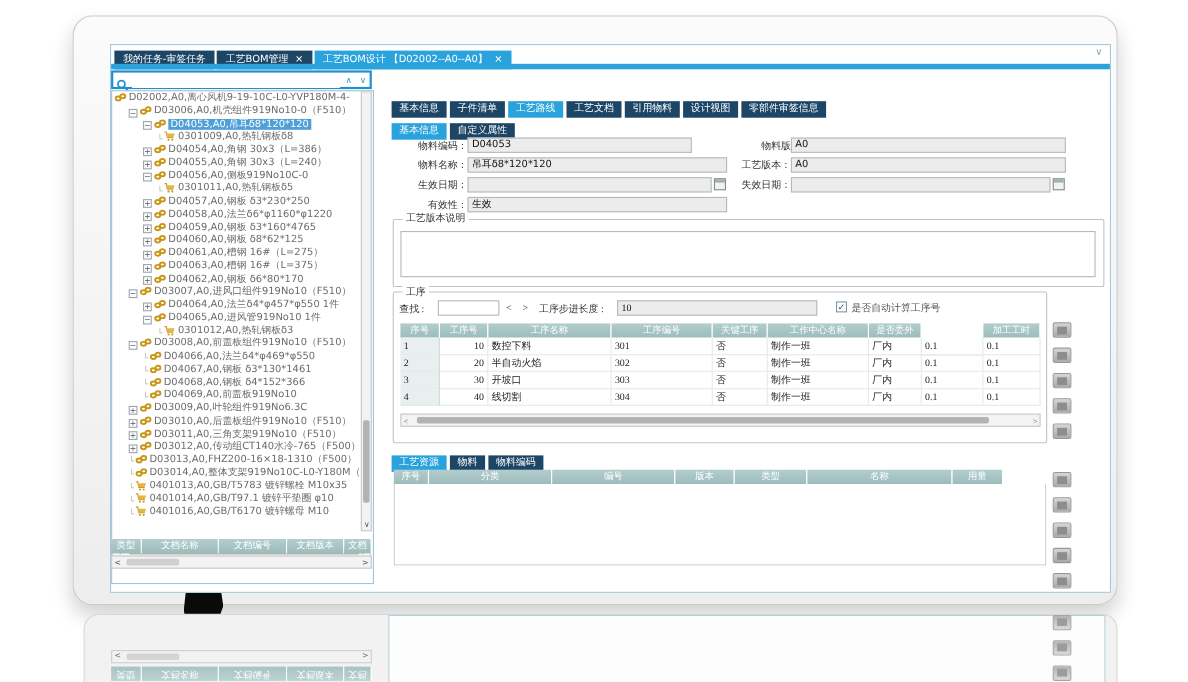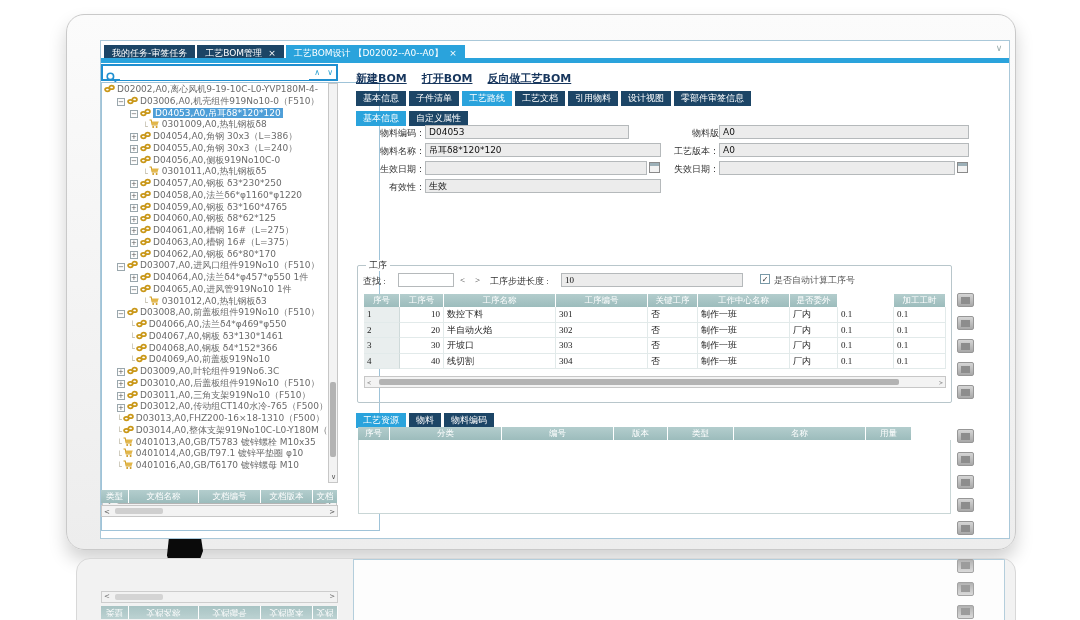--- a/index.html
+++ b/index.html
@@ -79,21 +79,21 @@
         <svg width="11" height="11" viewBox="0 0 11 11">
             <circle cx="4.4" cy="4.4" r="3.2" fill="none" stroke="#1f8fd0" stroke-width="1.6"></circle>
             <line x1="6.8" y1="6.8" x2="10" y2="10" stroke="#1f8fd0" stroke-width="1.6"></line>
           </svg>
       </span>
       <input class="abs" style="left: 17px; top: 1px; width: 185px; height: 11px; border: none; outline: none; font-size: 9px;" value="">
       <span class="abs" style="right:16px;top:2px;font-size:8px;color:#2a9fd0;">∧</span>
       <span class="abs" style="right:3px;top:2px;font-size:8px;color:#2a9fd0;">∨</span>
     </div>
 
-    <div class="abs treepanel" style="left:0;top:41px;width:237px;height:447px;padding-left:40px;">
+    <div class="abs treepanel" style="left:0;top:41px;width:237px;height:447px;">
       <div class="abs" style="left:2px;top:1px;width:224px;height:390px;overflow:hidden;" id="tree">
           <div class="trow" style="padding-left: 0px;"><span class="ticon"><svg width="11" height="9" viewBox="0 0 11 9">
                 <g fill="none" stroke="#c99718" stroke-width="1.8">
                   <ellipse cx="3.4" cy="5.6" rx="2.3" ry="1.8"></ellipse>
                   <ellipse cx="7.6" cy="3.4" rx="2.3" ry="1.8"></ellipse>
                 </g>
               </svg></span><span class="lbl">D02002,A0,离心风机9-19-10C-L0-YVP180M-4-</span></div>
           <div class="trow" style="padding-left: 13px;"><span class="exp">−</span><span class="ticon"><svg width="11" height="9" viewBox="0 0 11 9">
                 <g fill="none" stroke="#c99718" stroke-width="1.8">
                   <ellipse cx="3.4" cy="5.6" rx="2.3" ry="1.8"></ellipse>
@@ -306,25 +306,20 @@
         <div class="hc" style="width: 62px;">文档编号</div>
         <div class="hc" style="width: 52px;">文档版本</div>
         <div class="hc" style="width: 25px;">文档</div>
       </div>
     <div class="abs sb" style="left:0;top:464px;width:237px;height:12px;">
       <div class="ar" style="left:2px;top:1px;">&lt;</div>
       <div class="thumb" style="left:13px;top:2px;width:48px;height:6px;background:#cfcfcf;"></div>
       <div class="ar" style="right:2px;top:1px;">&gt;</div>
     </div>
 
-    <div class="abs" style="left:255px;top:26px;width:650px;height:16px;">
-      <span class="link">新建BOM</span>
-      <span class="link">打开BOM</span>
-      <span class="link">反向做工艺BOM</span>
-    </div>
 
     <div class="abs" style="left:255px;top:65px;width:650px;height:16px;" id="subtabs"><span class="btab active">基本信息</span><span class="btab">自定义属性</span></div>
     <div class="abs" style="left:255px;top:45px;width:650px;height:16px;" id="maintabs"><span class="btab">基本信息</span><span class="btab">子件清单</span><span class="btab active">工艺路线</span><span class="btab">工艺文档</span><span class="btab">引用物料</span><span class="btab">设计视图</span><span class="btab">零部件审签信息</span></div>
 
     <div class="abs flabel" style="left:255px;top:85px;width:66px;">物料编码 :</div>
     <div class="abs finput" style="left:324px;top:84px;width:204px;height:14px;">D04053</div>
     <div class="abs flabel" style="left:583px;top:85px;width:50px;">物料版本 :</div>
     <div class="abs finput" style="left:618px;top:84px;width:250px;height:14px;">A0</div>
 
     <div class="abs flabel" style="left:255px;top:103px;width:66px;">物料名称 :</div>
@@ -335,20 +330,24 @@
     <div class="abs flabel" style="left:255px;top:121px;width:66px;">生效日期 :</div>
     <div class="abs finput" style="left:324px;top:120px;width:222px;height:14px;"></div>
     <div class="abs cal" style="left:548px;top:121px;"></div>
     <div class="abs flabel" style="left:565px;top:121px;width:50px;">失效日期 :</div>
     <div class="abs finput" style="left:618px;top:120px;width:236px;height:14px;"></div>
     <div class="abs cal" style="left:856px;top:121px;"></div>
 
     <div class="abs flabel" style="left:255px;top:139px;width:66px;">有效性 :</div>
     <div class="abs finput" style="left:324px;top:138px;width:236px;height:14px;">生效</div>
 
+    <div class="abs group" style="left:256px;top:158px;width:645px;height:60px;">
+      <div class="legend">工艺版本说明</div>
+      <div class="abs finput white" style="left:6px;top:10px;width:632px;height:42px;"></div>
+    </div>
 
     <div class="abs group" style="left:256px;top:224px;width:593px;height:136px;font-family:Liberation Serif, serif;">
       <div class="legend">工序</div>
       <div class="abs flabel" style="left:5px;top:8px;width:32px;text-align:left;">查找 :</div>
       <div class="abs finput white" style="left:40px;top:7px;width:56px;height:14px;"></div>
       <div class="abs navarrow" style="left:102px;top:7px;">&lt;</div>
       <div class="abs navarrow" style="left:117px;top:7px;">&gt;</div>
       <div class="abs flabel" style="left:132px;top:8px;width:70px;text-align:left;">工序步进长度 :</div>
       <div class="abs finput" style="left:203px;top:7px;width:182px;height:14px;">10</div>
       <div class="abs chk" style="left:402px;top:8px;" id="autochk">✓</div>

